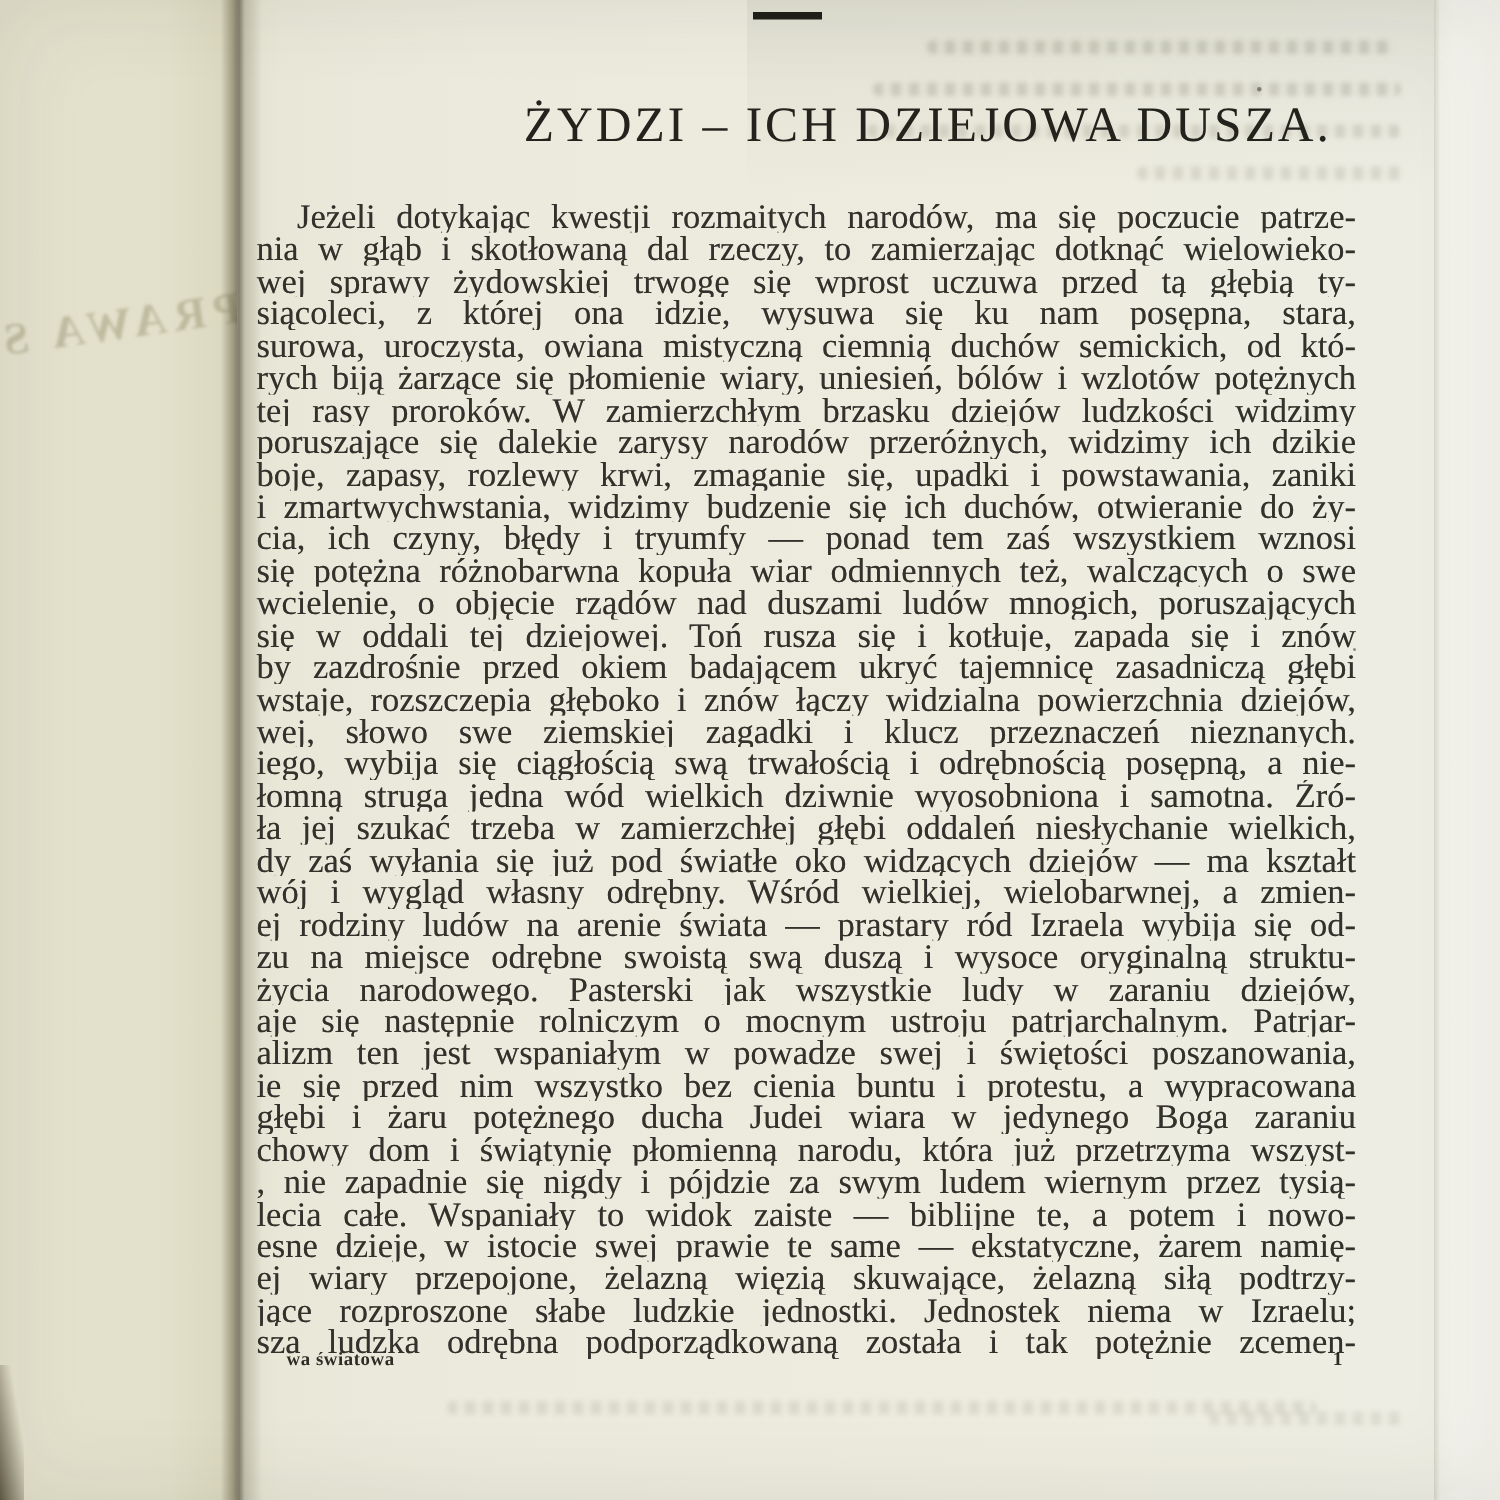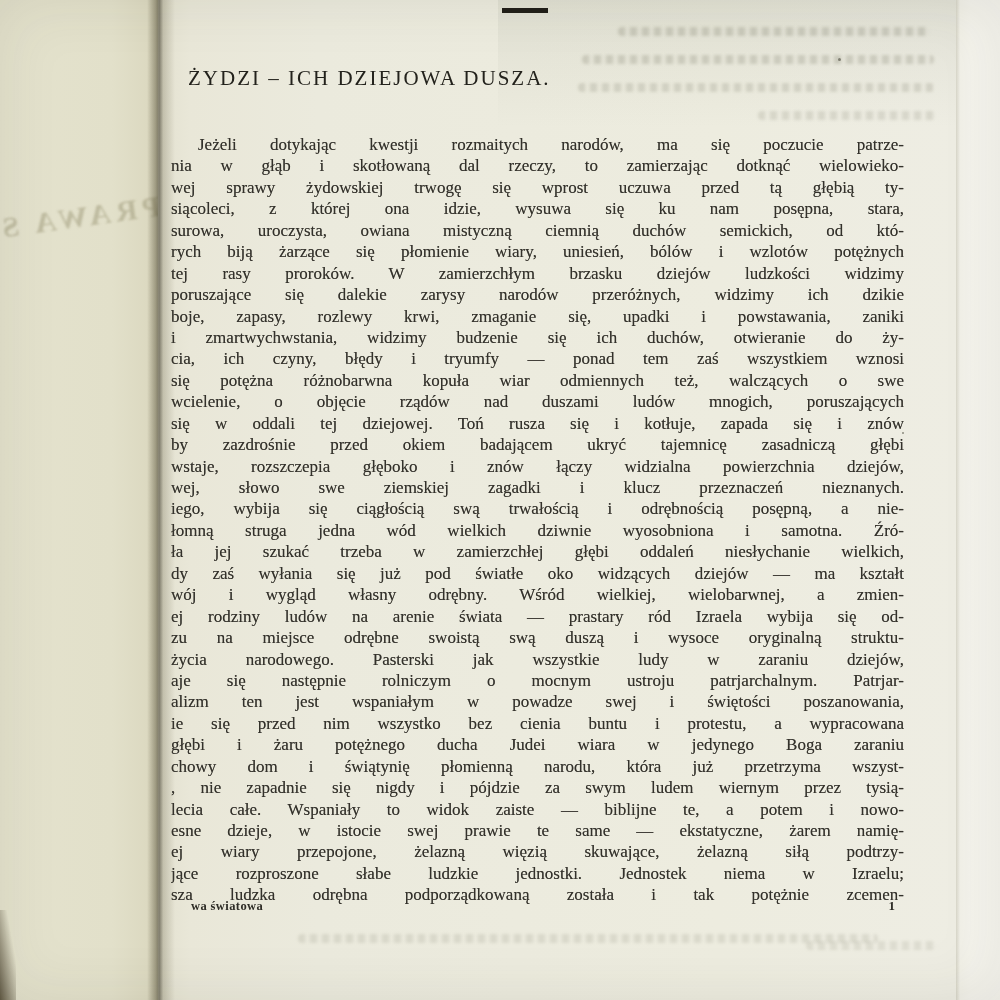--- a/index.html
+++ b/index.html
@@ -53,29 +53,29 @@
     background: linear-gradient(to bottom, rgba(118,124,108,0.10), rgba(118,124,108,0) 85%);
   }
 
   .ornament-rule {
     position: absolute; left: 344px; top: 8px; width: 46px; height: 5px;
     background: #201e18;
   }
 
   .page-title {
     position: absolute; left: 30px; top: 66px; width: 700px; margin: 0;
-    text-align: left;
-    font-size: 21px; font-weight: normal; letter-spacing: 2px;
+    text-align: right;
+    font-size: 33px; font-weight: normal; letter-spacing: 2px;
     color: #23221c;
     white-space: nowrap;
   }
 
   .body-text {
     position: absolute; left: 13px; top: 134px; width: 733px;
-    font-size: 17px;
+    font-size: 23px;
     color: #33312b;
     text-shadow: 0 0 0.4px rgba(51,49,43,0.55);
   }
   .line {
     height: 21.45px; line-height: 21.45px;
     text-align: justify;
     text-align-last: justify;
     overflow: hidden; white-space: nowrap;
   }
   .line.indent { padding-left: 27px; }

